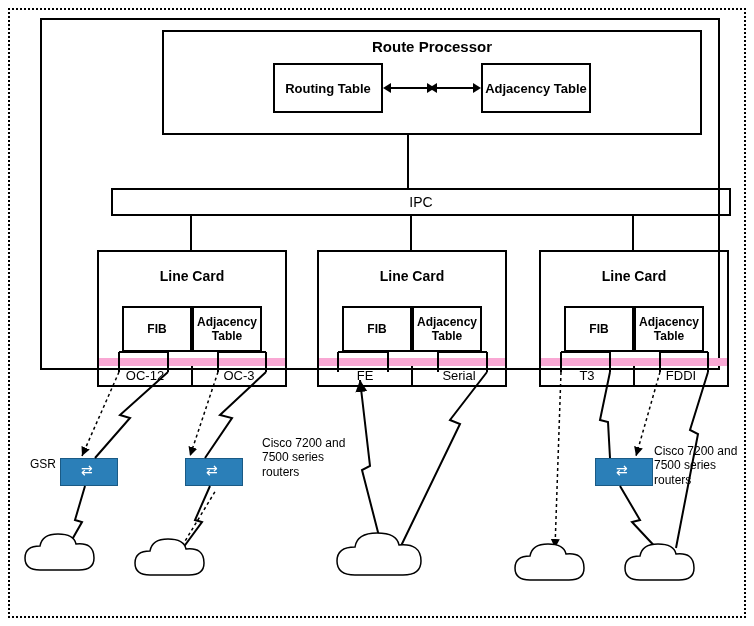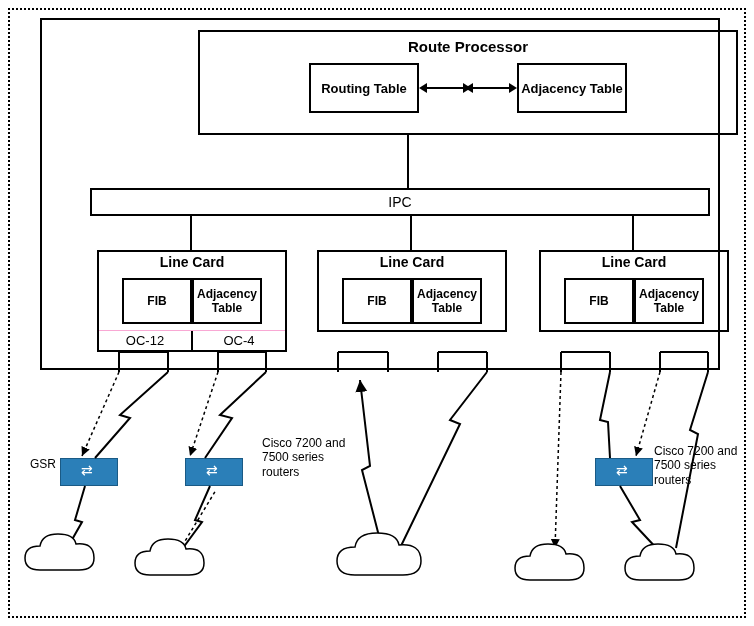--- a/index.html
+++ b/index.html
@@ -18,21 +18,20 @@
     width: 680px; height: 352px;
     border: 2px solid #000;
   }
   
   .rp-box {
     position: absolute;
     left: 120px; top: 10px;
     width: 540px; height: 105px;
     border: 2px solid #000;
     text-align: center;
-    margin-left: 36px;
   }
   .rp-title { font-weight: bold; font-size: 15px; margin-top: 6px; }
   .rp-row { display: flex; justify-content: center; align-items: center; gap: 6px; margin-top: 8px; }
   .rp-cell {
     border: 2px solid #000;
     width: 110px; height: 50px;
     display: flex; align-items: center; justify-content: center;
     text-align: center;
     font-size: 13px; font-weight: bold;
   }
@@ -44,42 +43,42 @@
     border-top: 5px solid transparent;
     border-bottom: 5px solid transparent;
   }
   .arrow-h::before { left: -6px; border-right: 8px solid #000; }
   .arrow-h::after { right: -6px; border-left: 8px solid #000; }
   
   .vline { position: absolute; background: #000; width: 2px; }
   
   .ipc-box {
     position: absolute;
-    left: 48px; top: 168px;
+    left: 69px; top: 168px;
     width: 620px; height: 28px;
     border: 2px solid #000;
     text-align: center;
     font-size: 14px; line-height: 24px;
   }
   
   .lc-box {
     position: absolute;
     top: 230px;
     width: 190px;
     border: 2px solid #000;
   }
-  .lc-title { text-align: center; font-weight: bold; font-size: 14px; padding: 2px 0; }
+  .lc-title { text-align: center; font-weight: bold; font-size: 14px; padding: 16px 0; }
   .lc-row { display: flex; justify-content: center; gap: 0; padding: 6px; }
   .lc-cell {
     border: 2px solid #000;
     width: 70px; height: 46px;
     display: flex; align-items: center; justify-content: center;
     text-align: center; font-size: 12px; font-weight: bold;
   }
-  .lc-ports { display: flex; border-top: 1px solid #f9a8d4; }
+  .lc-ports { display: flex; border-top: 8px solid #f9a8d4; }
   .lc-port {
     flex: 1; text-align: center; font-size: 13px; padding: 2px 0;
     border-right: 2px solid #000;
   }
   .lc-port:last-child { border-right: none; }
   
   .lc1 { left: 55px; }
   .lc2 { left: 275px; }
   .lc3 { left: 497px; }
   
@@ -126,37 +125,45 @@
   <div class="vline" style="left:590px; top:196px; height:34px;"></div>
 
   <div class="lc-box lc1">
     <div class="lc-title">Line Card</div>
     <div class="lc-row">
       <div class="lc-cell">FIB</div>
       <div class="lc-cell">Adjacency Table</div>
     </div>
     <div class="lc-ports">
       <div class="lc-port">OC-12</div>
-      <div class="lc-port">OC-4</div>
+      <div class="lc-port">OC-3</div>
     </div>
   </div>
 
   <div class="lc-box lc2">
     <div class="lc-title">Line Card</div>
     <div class="lc-row">
       <div class="lc-cell">FIB</div>
       <div class="lc-cell">Adjacency Table</div>
     </div>
+    <div class="lc-ports">
+      <div class="lc-port">FE</div>
+      <div class="lc-port">Serial</div>
+    </div>
   </div>
 
   <div class="lc-box lc3">
     <div class="lc-title">Line Card</div>
     <div class="lc-row">
       <div class="lc-cell">FIB</div>
       <div class="lc-cell">Adjacency Table</div>
+    </div>
+    <div class="lc-ports">
+      <div class="lc-port">T3</div>
+      <div class="lc-port">FDDI</div>
     </div>
   </div>
 
 </div>
 
 <div class="switch" style="left:60px; top:458px;"></div>
 <div class="switch" style="left:185px; top:458px;"></div>
 <div class="switch" style="left:595px; top:458px;"></div>
 
 <div class="label-txt" style="left:30px; top:457px;">GSR</div>

